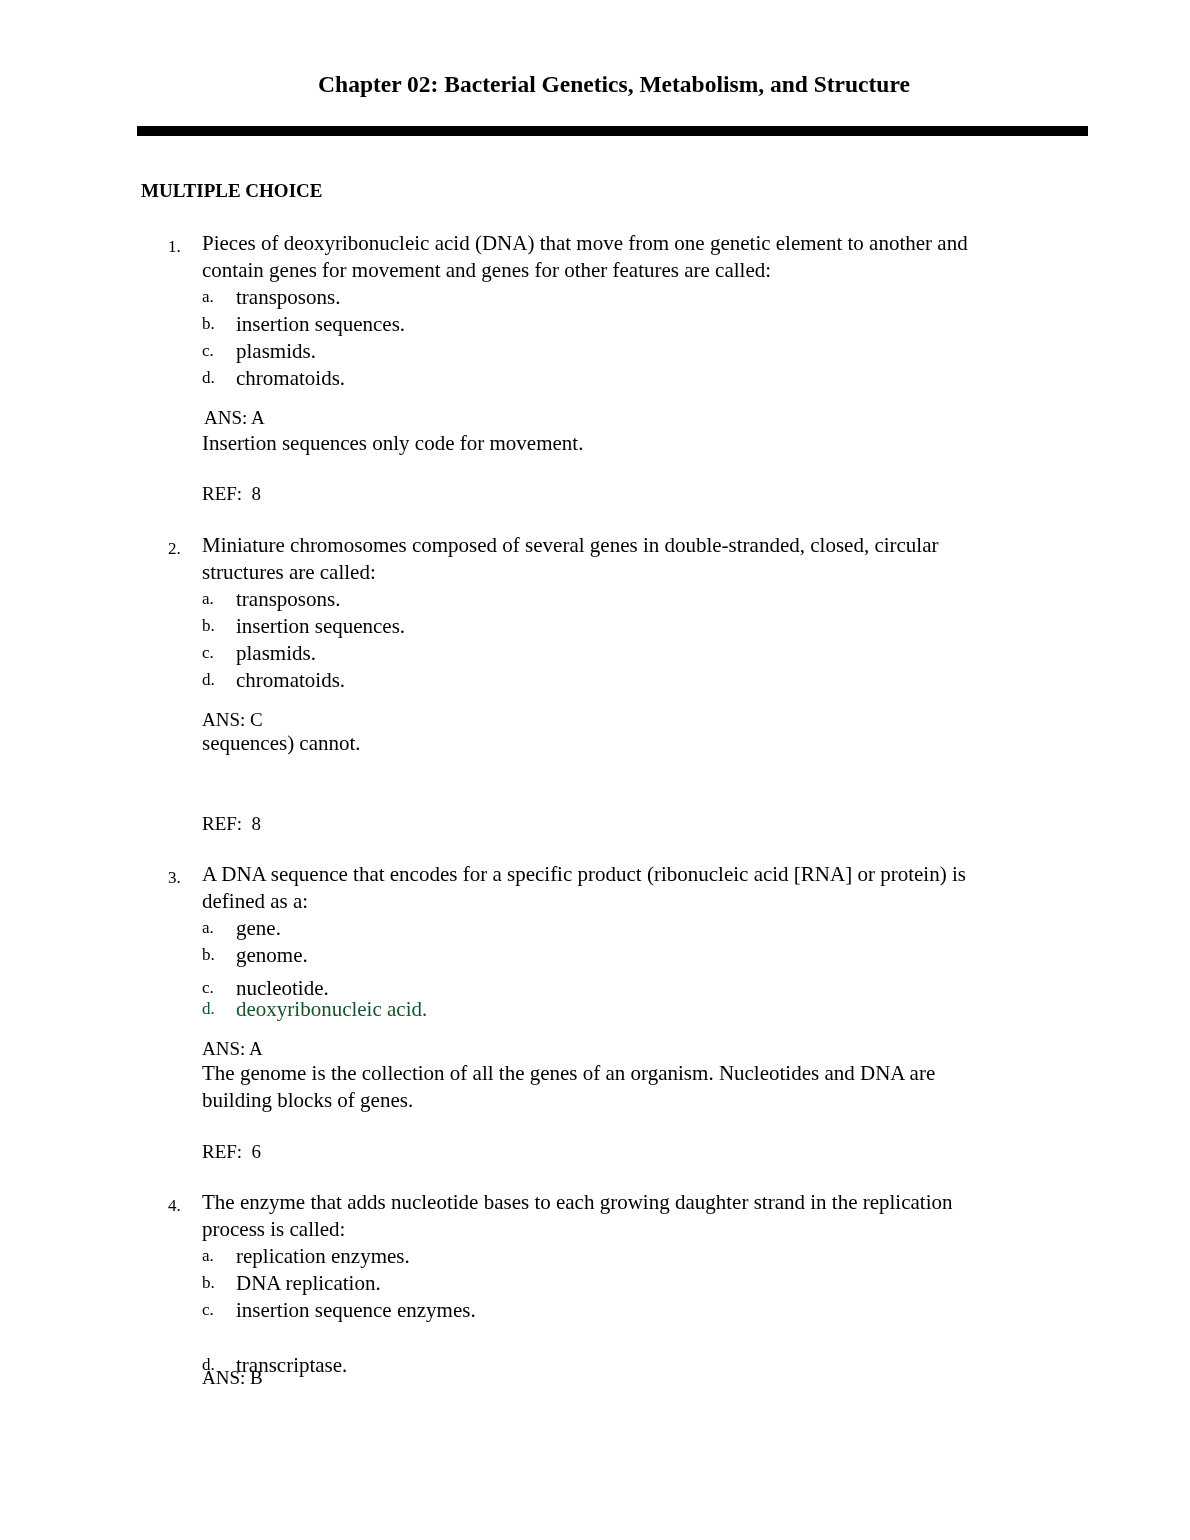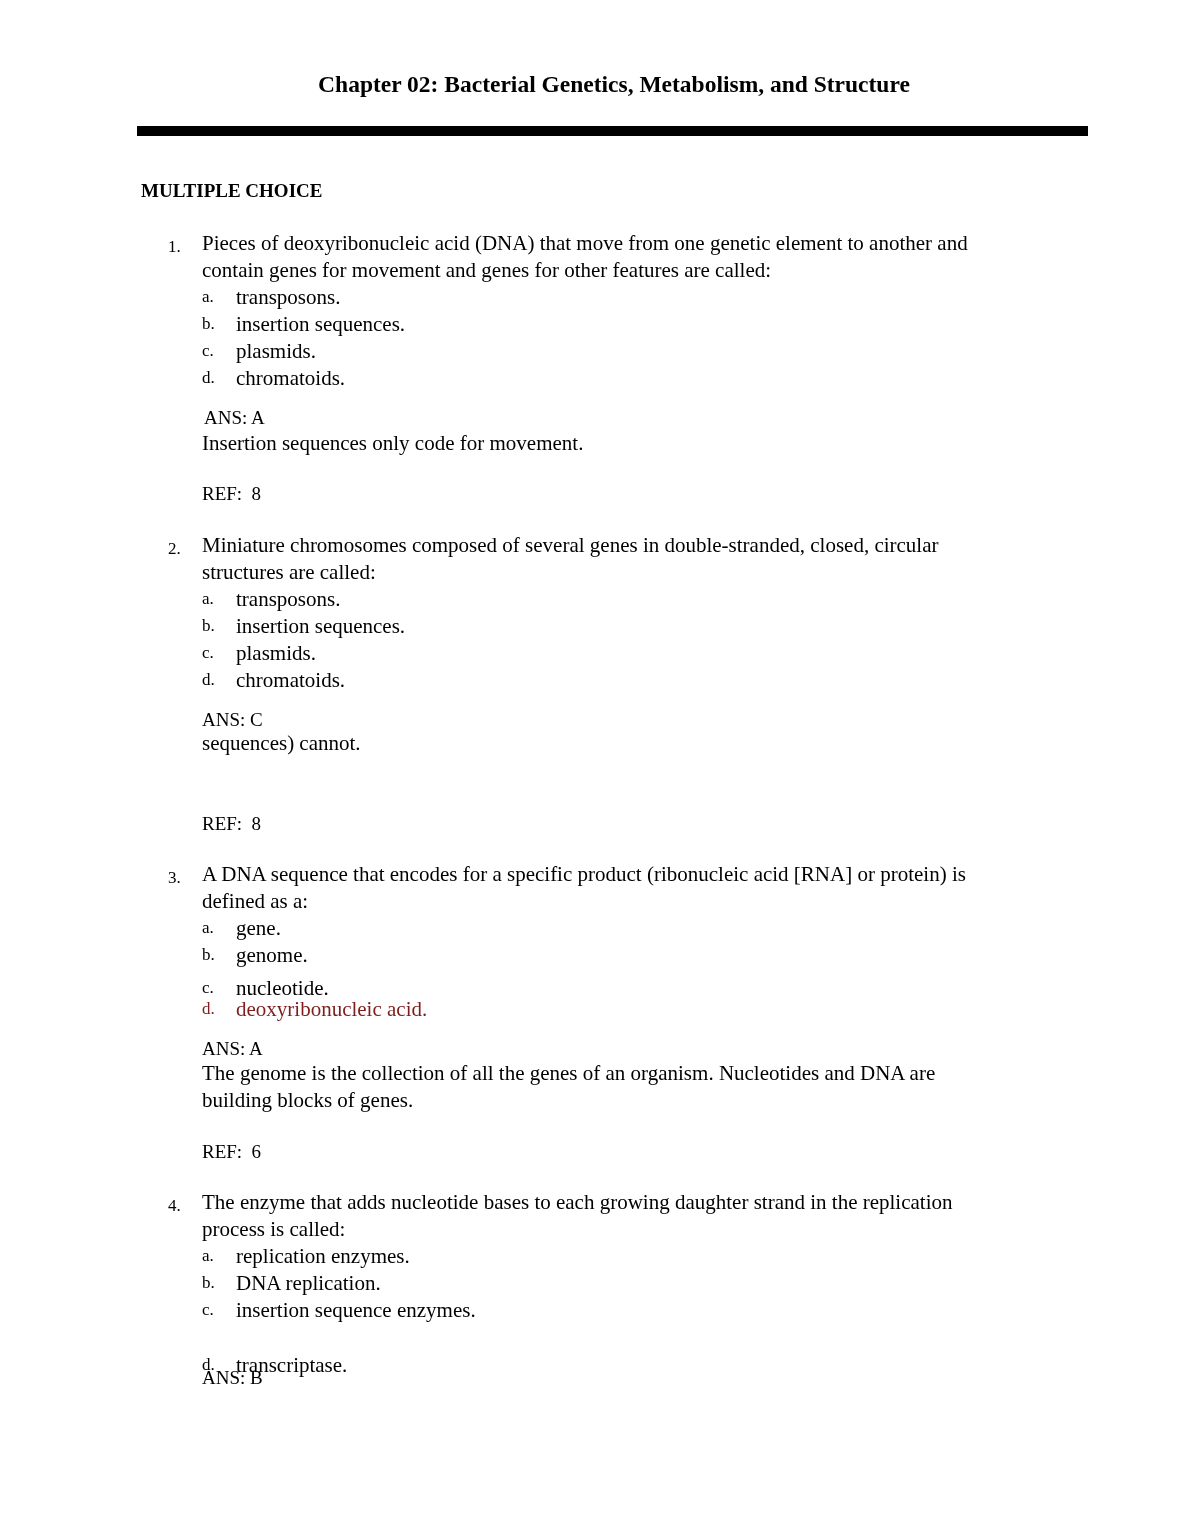--- a/index.html
+++ b/index.html
@@ -63,21 +63,21 @@
 
 <div class="q" style="top:861px;">
   <span class="qnum">3.</span>
   <div class="stem" style="top:0;">
     <div>A DNA sequence that encodes for a specific product (ribonucleic acid [RNA] or protein) is</div>
     <div>defined as a:</div>
   </div>
   <div class="opt" style="top:53px;"><span class="ol">a.</span><span>gene.</span></div>
   <div class="opt" style="top:80px;"><span class="ol">b.</span><span>genome.</span></div>
   <div class="opt" style="top:107px;margin-top:6px;"><span class="ol">c.</span><span>nucleotide.</span></div>
-  <div class="opt" style="top:134px; color:#7f1d1d;"><span class="ol">d.</span><span>deoxyribonucleic acid.</span></div>
+  <div class="opt" style="top:134px; color:#14532d;"><span class="ol">d.</span><span>deoxyribonucleic acid.</span></div>
   <div class="ans" style="top:176px;">ANS: A</div>
   <div class="rat" style="top:199px; line-height:27px;">
     <div>The genome is the collection of all the genes of an organism. Nucleotides and DNA are</div>
     <div>building blocks of genes.</div>
   </div>
   <div class="ref" style="top:279px;">REF:  6</div>
 </div>
 
 <div class="q" style="top:1189px;">
   <span class="qnum">4.</span>

